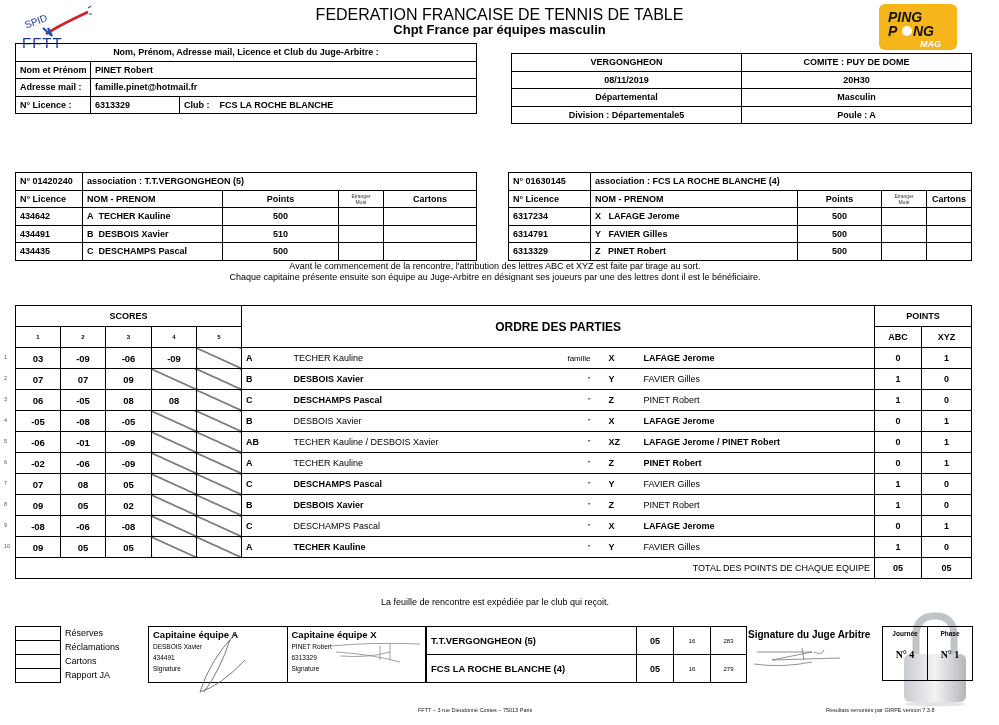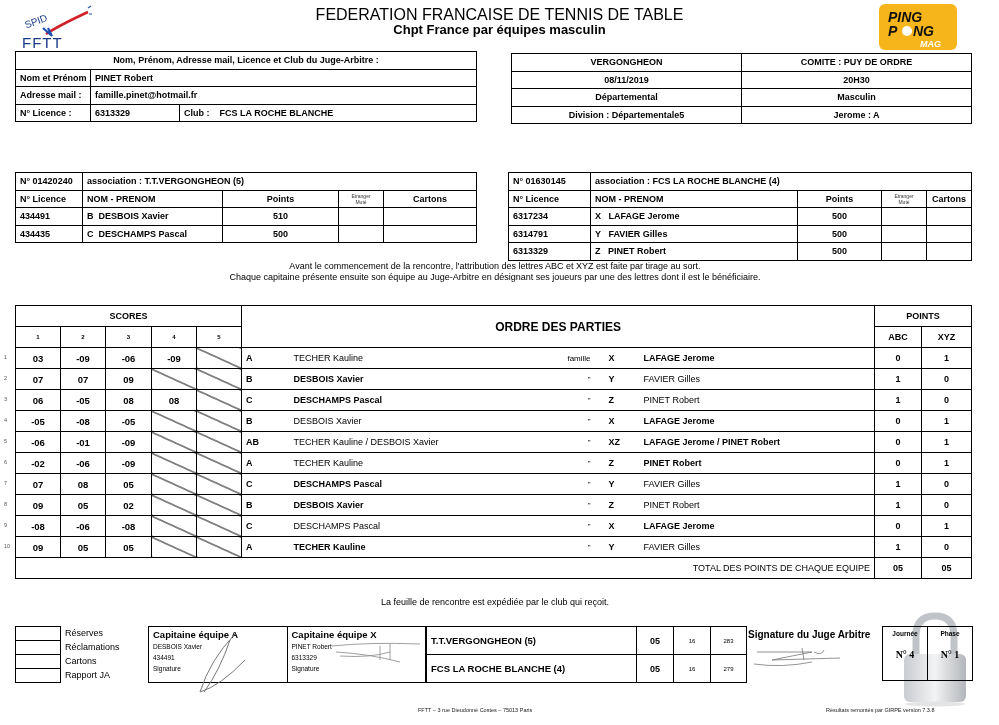--- a/index.html
+++ b/index.html
@@ -11,21 +11,21 @@
   #fftt-logo { left: 18px; top: 4px; width: 84px; height: 46px; }
   #pp-logo { left: 878px; top: 3px; width: 82px; height: 48px; }
   .title-main { left: 0; width: 999px; top: 6px; text-align: center; font-size: 16px; font-weight: normal; letter-spacing: 0; }
   .title-sub { left: 0; width: 999px; top: 22px; text-align: center; font-size: 13px; font-weight: bold; }
 
   table { border-collapse: collapse; table-layout: fixed; }
   td, th { border: 1px solid #000; font-size: 9px; padding: 0 4px; white-space: nowrap; overflow: hidden; font-weight: bold; }
   .outer { border: 1.5px solid #000; }
 
   
-  #ref-table { left: 15px; top: 51px; width: 462px; }
+  #ref-table { left: 15px; top: 43px; width: 462px; }
   #ref-table td { height: 17.5px; }
   .center { text-align: center; }
 
   
   #info-table { left: 511px; top: 53px; width: 461px; }
   #info-table td { height: 17.5px; text-align: center; }
 
   
   .team-table td { height: 17.5px; }
   #teamA { left: 15px; top: 172px; width: 462px; }
@@ -113,33 +113,33 @@
   </table>
 
 <table id="info-table" class="abs outer">
   <colgroup>
       <col style="width:50%">
       <col style="width:50%">
     </colgroup>
   <tbody>
       <tr>
         <td>VERGONGHEON</td>
-        <td>COMITE : PUY DE ORDRE</td>
+        <td>COMITE : PUY DE DOME</td>
       </tr>
   <tr>
         <td>08/11/2019</td>
         <td>20H30</td>
       </tr>
   <tr>
         <td>Départemental</td>
         <td>Masculin</td>
       </tr>
   <tr>
         <td>Division : Départementale5</td>
-        <td>Jerome : A</td>
+        <td>Poule : A</td>
       </tr>
 </tbody>
   </table>
 
 <table id="teamA" class="abs outer team-table">
   <colgroup>
       <col style="width:67px">
       <col style="width:140px">
       <col style="width:116px">
       <col style="width:45px">
@@ -149,20 +149,27 @@
       <tr>
     <td>N° 01420240</td>
     <td colspan="4">association : T.T.VERGONGHEON  (5)</td>
   </tr>
   <tr>
     <td>N° Licence</td>
     <td>NOM - PRENOM</td>
     <td class="center">Points</td>
     <td class="tiny"><span>Etranger</span><br><span>Muté</span></td>
     <td class="center">Cartons</td>
+  </tr>
+  <tr>
+    <td>434642</td>
+    <td><span>A</span>&nbsp;&nbsp;<span>TECHER  Kauline</span></td>
+    <td class="center">500</td>
+    <td></td>
+        <td></td>
   </tr>
   <tr>
     <td>434491</td>
     <td><span>B</span>&nbsp;&nbsp;<span>DESBOIS  Xavier</span></td>
     <td class="center">510</td>
     <td></td>
         <td></td>
   </tr>
   <tr>
     <td>434435</td>

